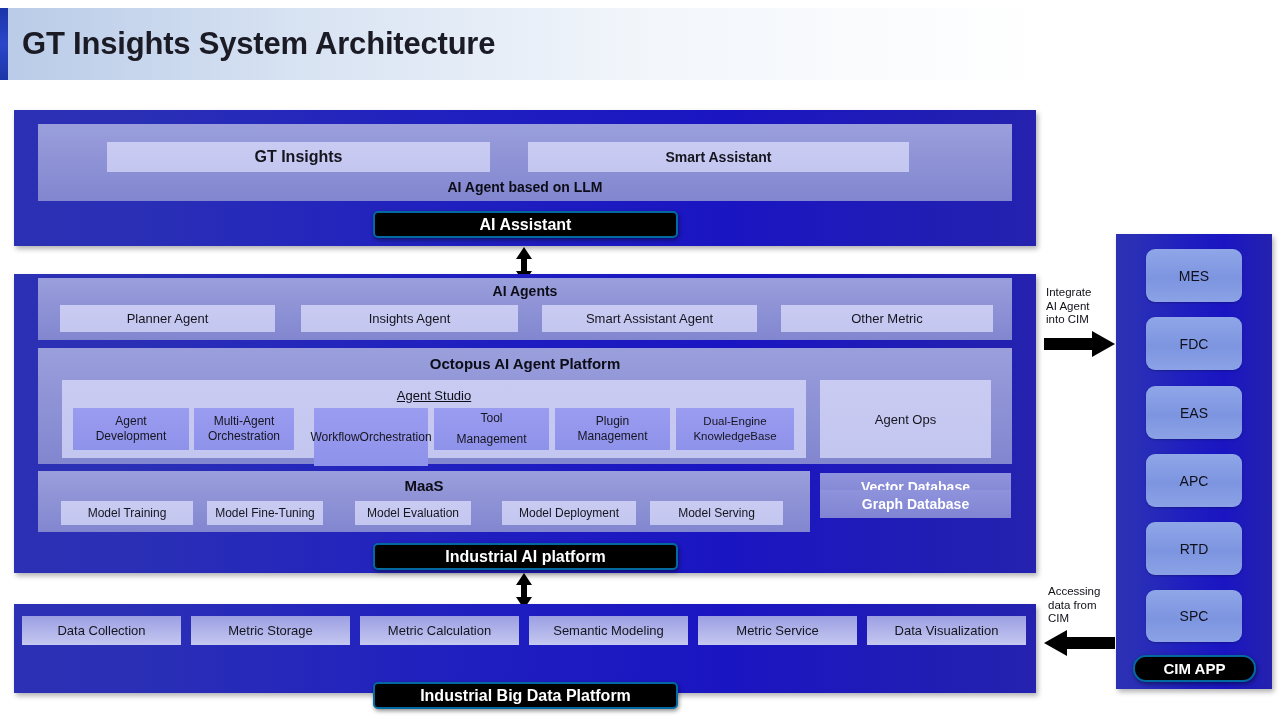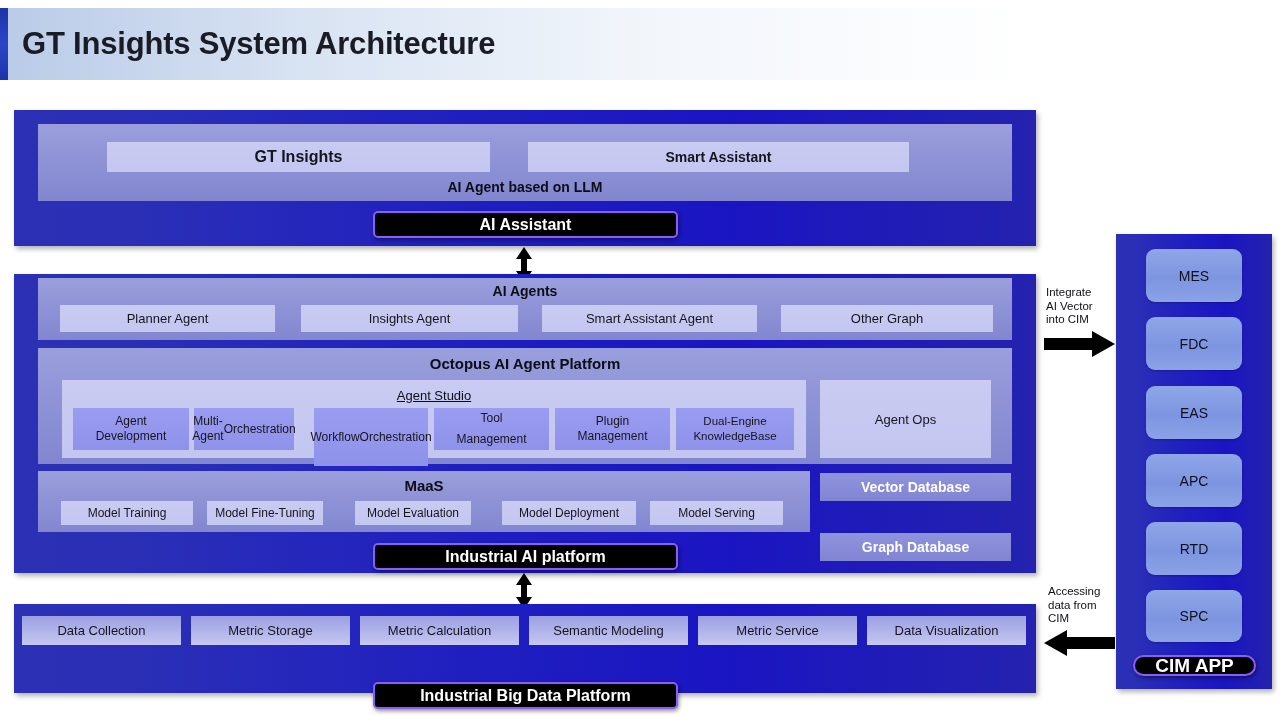--- a/index.html
+++ b/index.html
@@ -77,21 +77,21 @@
   .panel-title {
     position: absolute;
     text-align: center;
     font-weight: bold;
     color: #0d0d18;
     white-space: nowrap;
   }
   .badge {
     position: absolute;
     background: #000000;
-    border: 2px solid #8b5cf6;
+    border: 2px solid #0369a1;
     border-radius: 5px;
     color: #ffffff;
     font-size: 16px;
     font-weight: bold;
     display: flex;
     align-items: center;
     justify-content: center;
     box-shadow: 1px 2px 4px rgba(0,0,0,0.45);
     box-sizing: border-box;
   }
@@ -168,36 +168,36 @@
 <div class="light-box" style="left:60px; top:305px; width:215px; height:27px;">
   <span>Planner Agent</span>
 </div>
 <div class="light-box" style="left:301px; top:305px; width:217px; height:27px;">
   <span>Insights Agent</span>
 </div>
 <div class="light-box" style="left:542px; top:305px; width:215px; height:27px;">
   <span>Smart Assistant Agent</span>
 </div>
 <div class="light-box" style="left:781px; top:305px; width:212px; height:27px;">
-  <span>Other Graph</span>
+  <span>Other Metric</span>
 </div>
 
 <div class="inner-panel" style="left:38px; top:348px; width:974px; height:116px;">
 </div>
 <div class="panel-title" style="left:38px; top:355px; width:974px; font-size:15px;">Octopus AI Agent Platform</div>
 
 <div class="light-box" style="left:62px; top:380px; width:744px; height:78px; display:block;">
 </div>
 <div class="panel-title" style="left:62px; top:388px; width:744px; font-size:13px; font-weight:normal;text-decoration:underline;">Agent Studio</div>
 
 <div class="mid-box" style="left:73px; top:408px; width:116px; height:42px; flex-direction:column;">
   <span>Agent</span>
   <span>Development</span>
 </div>
-<div class="mid-box" style="left:194px; top:408px; width:100px; height:42px; flex-direction:row;">
+<div class="mid-box" style="left:194px; top:408px; width:100px; height:42px; flex-direction:column;">
   <span>Multi-Agent</span>
   <span>Orchestration</span>
 </div>
 <div class="mid-box" style="left:314px; top:408px; width:114px; height:58px; flex-direction:row;">
   <span>Workflow</span>
   <span>Orchestration</span>
 </div>
 <div class="mid-box" style="left:434px; top:408px; width:115px; height:42px; flex-direction:column;gap:6px;">
   <span>Tool</span>
   <span>Management</span>
@@ -230,21 +230,21 @@
 <div class="light-box" style="left:502px; top:501px; width:134px; height:24px; font-size:12px;">
   <span>Model Deployment</span>
 </div>
 <div class="light-box" style="left:650px; top:501px; width:133px; height:24px; font-size:12px;">
   <span>Model Serving</span>
 </div>
 
 <div class="db-box" style="left:820px; top:473px; width:191px; height:28px;">
   <span>Vector Database</span>
 </div>
-<div class="db-box" style="left:820px; top:533px; width:191px; height:28px;">
+<div class="db-box" style="left:820px; top:490px; width:191px; height:28px;">
   <span>Graph Database</span>
 </div>
 
 <div class="badge" style="left:373px; top:543px; width:305px; height:27px;">
   <span>Industrial AI platform</span>
 </div>
 
 <svg class="v-arrow" style="left:511px; top:572px;" width="26" height="38" viewBox="0 0 26 38">
   <polygon points="13,1 21,13 16,13 16,25 21,25 13,37 5,25 10,25 10,13 5,13" fill="#000000"></polygon>
 </svg>
@@ -289,27 +289,27 @@
 <div class="cim-box" style="left:1146px; top:454px; width:96px; height:53px;">
   <span>APC</span>
 </div>
 <div class="cim-box" style="left:1146px; top:522px; width:96px; height:53px;">
   <span>RTD</span>
 </div>
 <div class="cim-box" style="left:1146px; top:590px; width:96px; height:52px;text-align:center;">
   <span>SPC</span>
 </div>
 
-<div class="badge" style="left:1133px; top:655px; width:123px; height:21px; border-radius:13px; font-size:19px;">
+<div class="badge" style="left:1133px; top:655px; width:123px; height:27px; border-radius:13px; font-size:15px;">
   <span>CIM APP</span>
 </div>
 
 <div class="note" style="left:1046px; top:286px; width:70px;">
   <div>Integrate</div>
-  <div>AI Vector</div>
+  <div>AI Agent</div>
   <div>into CIM</div>
 </div>
 <svg class="h-arrow" style="left:1044px; top:329px;" width="72" height="30" viewBox="0 0 72 30">
   <polygon points="0,9 48,9 48,2 71,15 48,28 48,21 0,21" fill="#000000"></polygon>
 </svg>
 
 <div class="note" style="left:1048px; top:585px; width:70px;">
   <div>Accessing</div>
   <div>data from</div>
   <div>CIM</div>

